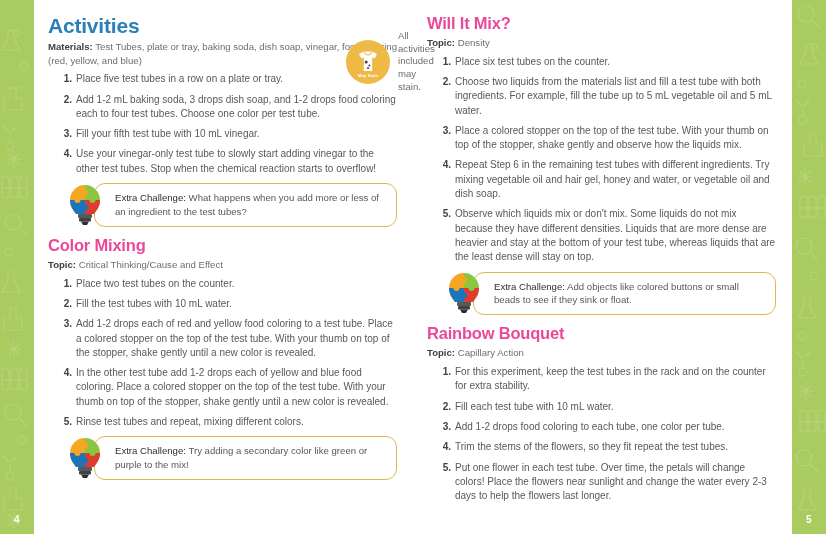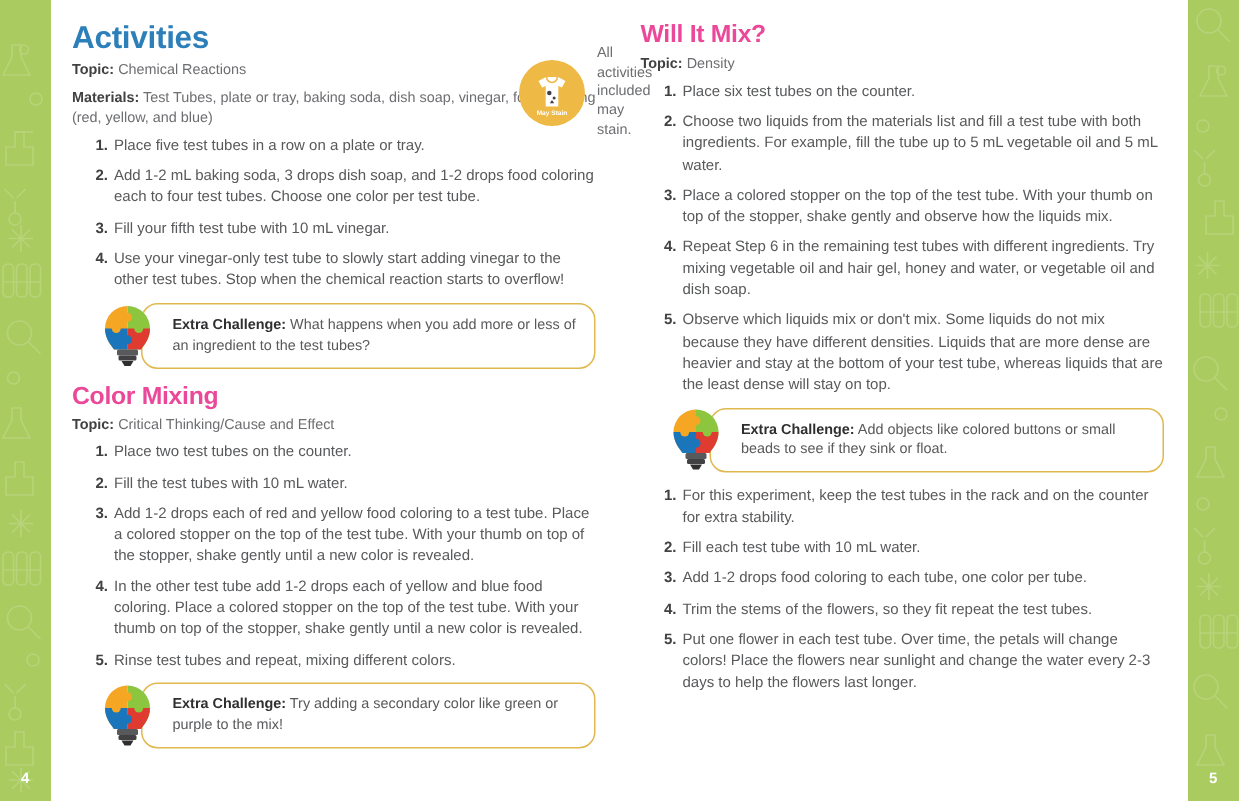--- a/index.html
+++ b/index.html
@@ -114,21 +114,21 @@
     flex: 1 1 auto;
     margin-left: -10px;
     border: 1.6px solid #e0b84e;
     border-radius: 11px;
     background: #ffffff;
     padding: 7px 12px 7px 20px;
     font-size: 9.6px;
     line-height: 1.45;
     color: #58595b;
   }
-  .challenge-box b { color: #2f2f31; font-weight: bold; }
+  .challenge-box b { color: #2f2f31; font-weight: normal; }
 
   
   .stain-wrap {
     position: absolute;
     top: 16px;
     left: 298px;
     display: flex;
     align-items: center;
     gap: 8px;
     z-index: 5;
@@ -287,21 +287,20 @@
             <path d="M18.4 11.4 a3.6 3.6 0 0 0 7.2 0" fill="none" stroke="#eeb945" stroke-width="1.1"></path>
             <circle cx="20.2" cy="22" r="1.5" fill="#414042"></circle>
             <circle cx="23.4" cy="25.4" r="1" fill="#414042"></circle>
             <path d="M22 26.6 l1.5 2.2 h-3 Z" fill="#414042"></path>
             <text x="22" y="36.5" font-family="Liberation Sans, sans-serif" font-size="4.4" font-weight="bold" fill="#ffffff" text-anchor="middle">May Stain</text>
           </svg>
           <div class="stain-text">All activities included may stain.</div>
         </div>
       </div>
 
-      <div class="meta"><b>Topic:</b> <span>Chemical Reactions</span></div>
       <div class="meta"><b>Materials:</b> <span>Test Tubes, plate or tray, baking soda, dish soap, vinegar, food coloring (red, yellow, and blue)</span></div>
       <ol class="steps">
         <li>Place five test tubes in a row on a plate or tray.</li>
         <li>Add 1-2 mL baking soda, 3 drops dish soap, and 1-2 drops food coloring each to four test tubes. Choose one color per test tube.</li>
         <li>Fill your fifth test tube with 10 mL vinegar.</li>
         <li>Use your vinegar-only test tube to slowly start adding vinegar to the other test tubes. Stop when the chemical reaction starts to overflow!</li>
       </ol>
       <div class="challenge">
         <svg class="bulb" viewBox="0 0 38 44">
           <circle cx="19" cy="17" r="15" fill="#f0f0f0"></circle>
@@ -371,20 +370,22 @@
           <circle cx="26.5" cy="17" r="3" fill="#8cc63f"></circle>
           <circle cx="19" cy="24.5" r="3" fill="#1b75bb"></circle>
           <circle cx="11.5" cy="17" r="3" fill="#f5a623"></circle>
           <rect x="12" y="31" width="14" height="4" rx="1" fill="#58595b"></rect>
           <rect x="13" y="35" width="12" height="3.4" rx="1" fill="#414042"></rect>
           <path d="M15 38.6 h8 l-2 3.4 h-4 Z" fill="#2f2f31"></path>
         </svg>
         <div class="challenge-box"><b>Extra Challenge:</b> <span>Add objects like colored buttons or small beads to see if they sink or float.</span></div>
       </div>
 
+      <div class="h-section">Rainbow Bouquet</div>
+      <div class="meta"><b>Topic:</b> <span>Capillary Action</span></div>
       <ol class="steps">
         <li>For this experiment, keep the test tubes in the rack and on the counter for extra stability.</li>
         <li>Fill each test tube with 10 mL water.</li>
         <li>Add 1-2 drops food coloring to each tube, one color per tube.</li>
         <li>Trim the stems of the flowers, so they fit repeat the test tubes.</li>
         <li>Put one flower in each test tube. Over time, the petals will change colors! Place the flowers near sunlight and change the water every 2-3 days to help the flowers last longer.</li>
       </ol>
 
     </div>
   </div>

